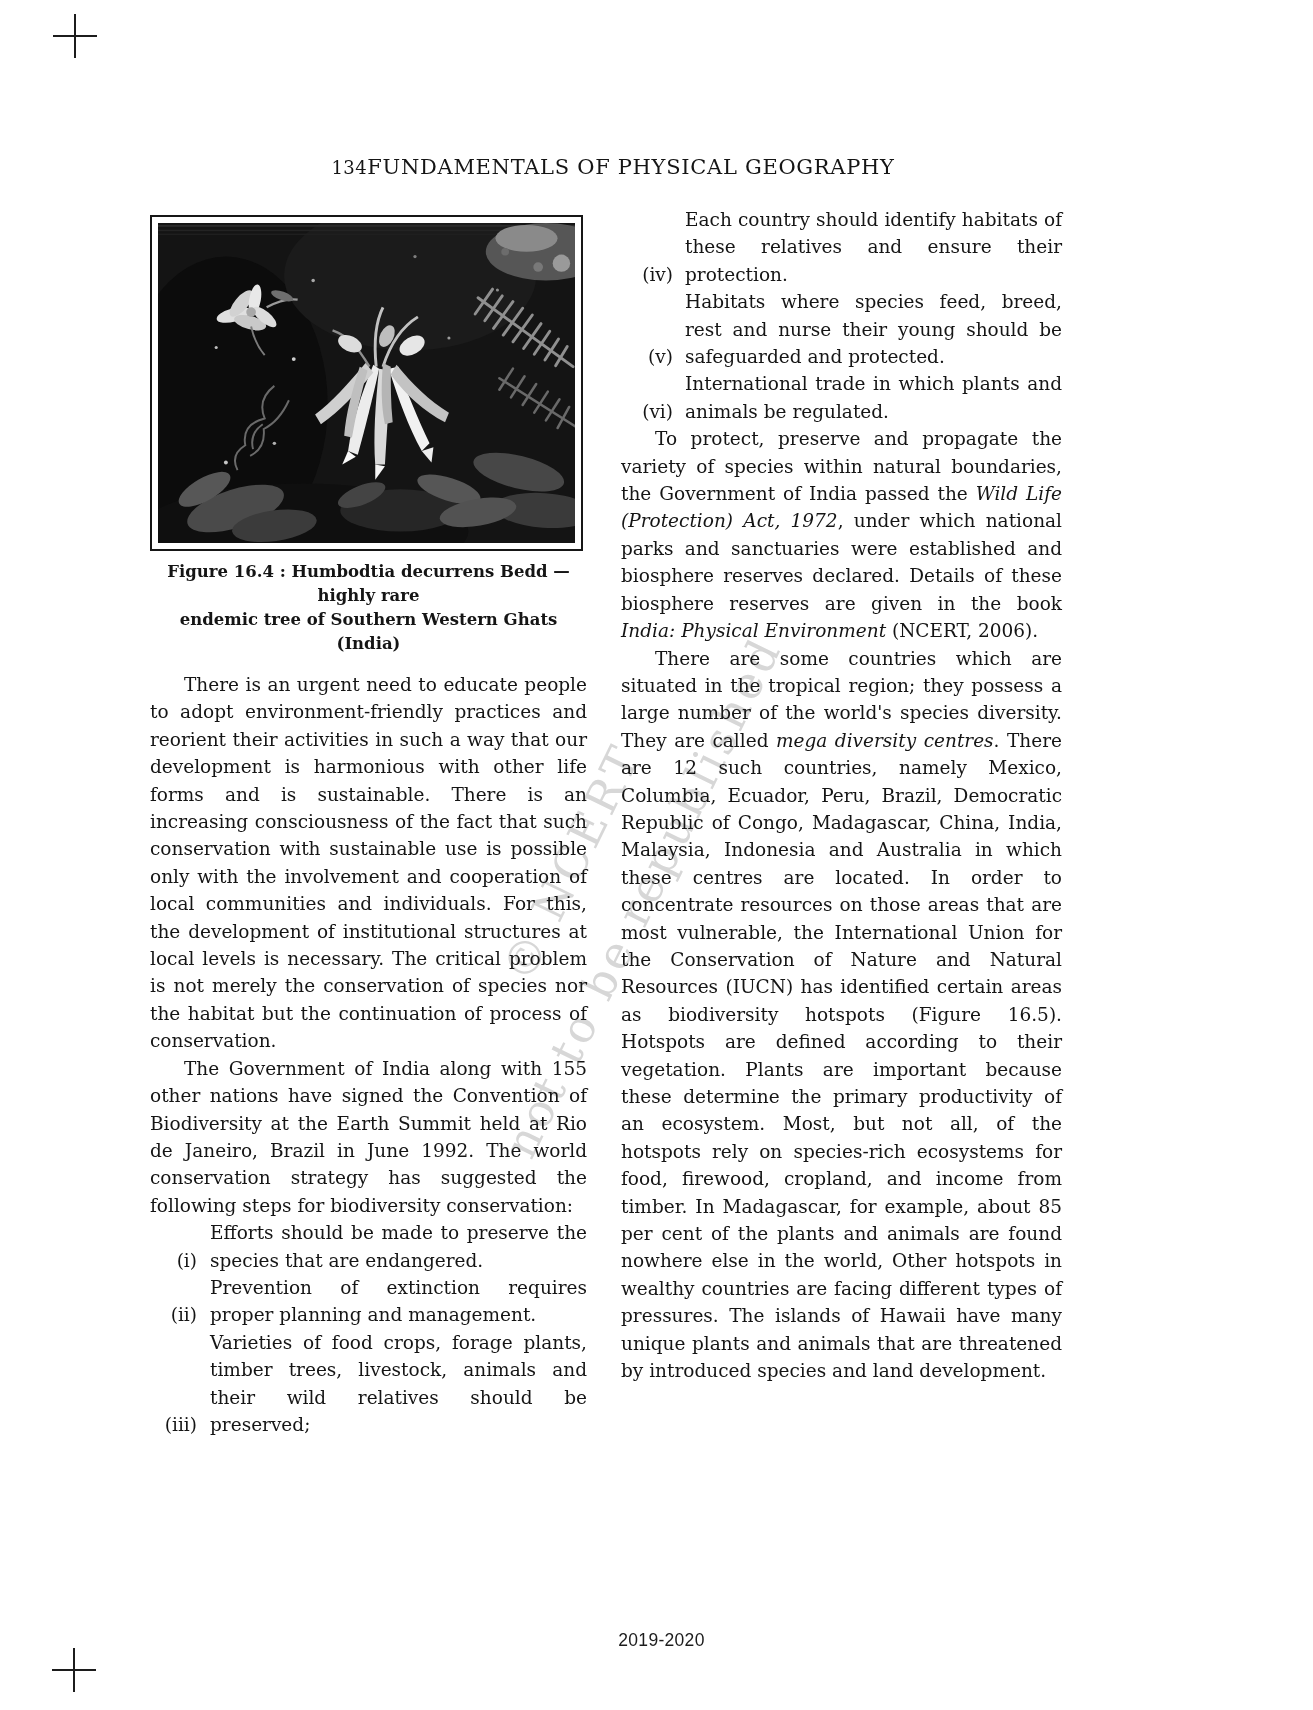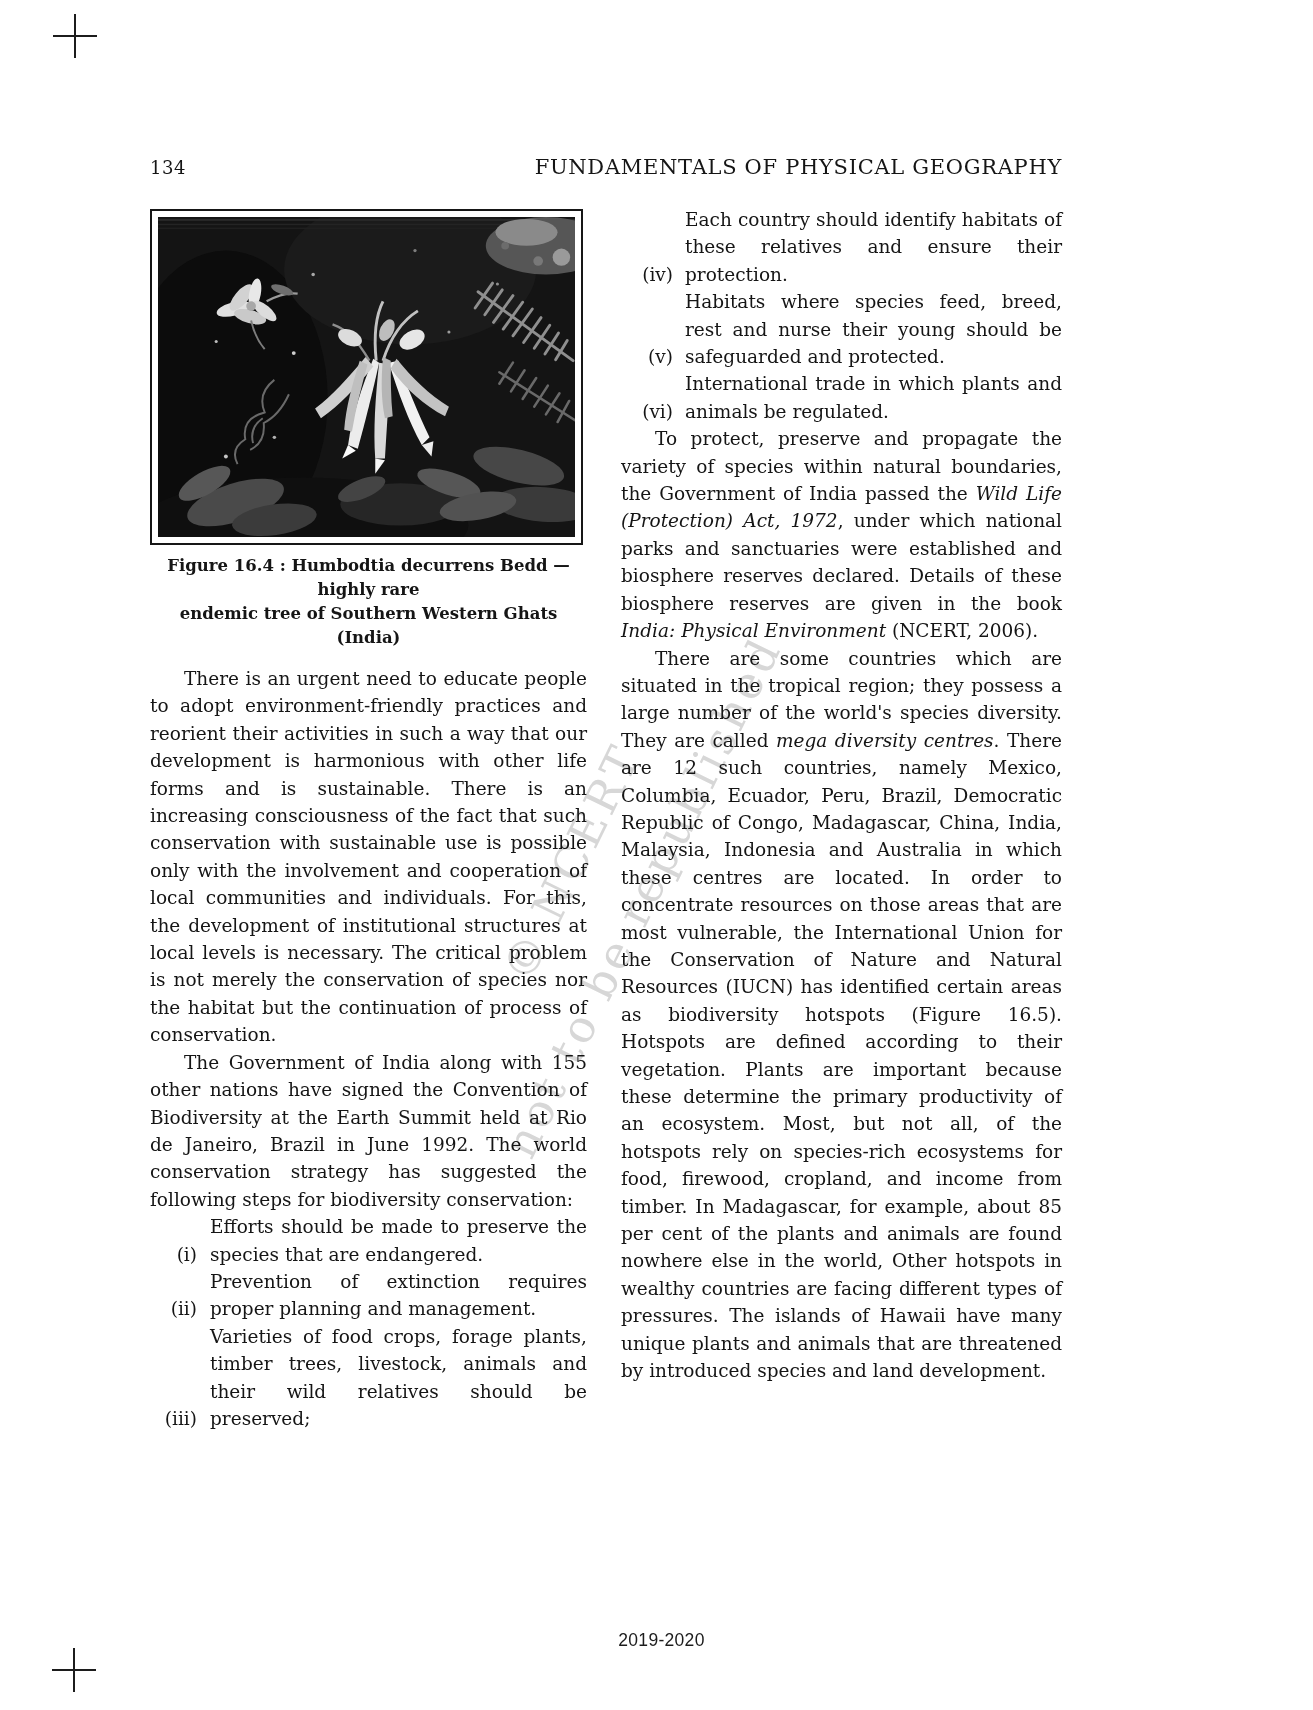--- a/index.html
+++ b/index.html
@@ -14,39 +14,39 @@
   }
   
   .crop { position:absolute; width:44px; height:44px; }
   .crop .h { position:absolute; left:0; top:20.5px; width:44px; height:2.6px; background:#1c1c1c; }
   .crop .v { position:absolute; top:0; left:20.5px; height:44px; width:2.6px; background:#1c1c1c; }
   .crop-tl { left:53px; top:14px; }
   .crop-bl { left:52px; top:1648px; }
 
   
   .header {
-    position:absolute; left:150px; top:155px; width:912px;
-    display:flex; justify-content:space-between; align-items:baseline;
+    position:absolute; left:157px; top:155px; width:912px;
+    display:flex; justify-content:center; align-items:baseline;
   }
   .page-number { font-size:18px; letter-spacing:0.5px; }
   .running-head { font-size:21px; letter-spacing:0.7px; }
 
   
   .watermark {
     position:absolute; left:608px; top:880px;
     transform:translate(-50%,-50%) rotate(-64deg);
     z-index:1;
     color:#d7d7d7;
     font-size:45px; letter-spacing:4px; line-height:1.75;
     text-align:center; white-space:nowrap;
   }
 
   
   .col { position:absolute; z-index:2; font-size:18.5px; line-height:27.4px; text-align:justify; }
-  .col-left  { left:150px; top:209px; width:437px; }
+  .col-left  { left:150px; top:215px; width:437px; }
   .col-right { left:621px; top:206px; width:441px; }
 
   
   .photo-frame {
     width:433px; height:336px;
     border:2px solid #161616;
     padding:6px;
     background:#ffffff;
   }
   .photo-frame svg { display:block; width:100%; height:100%; }

